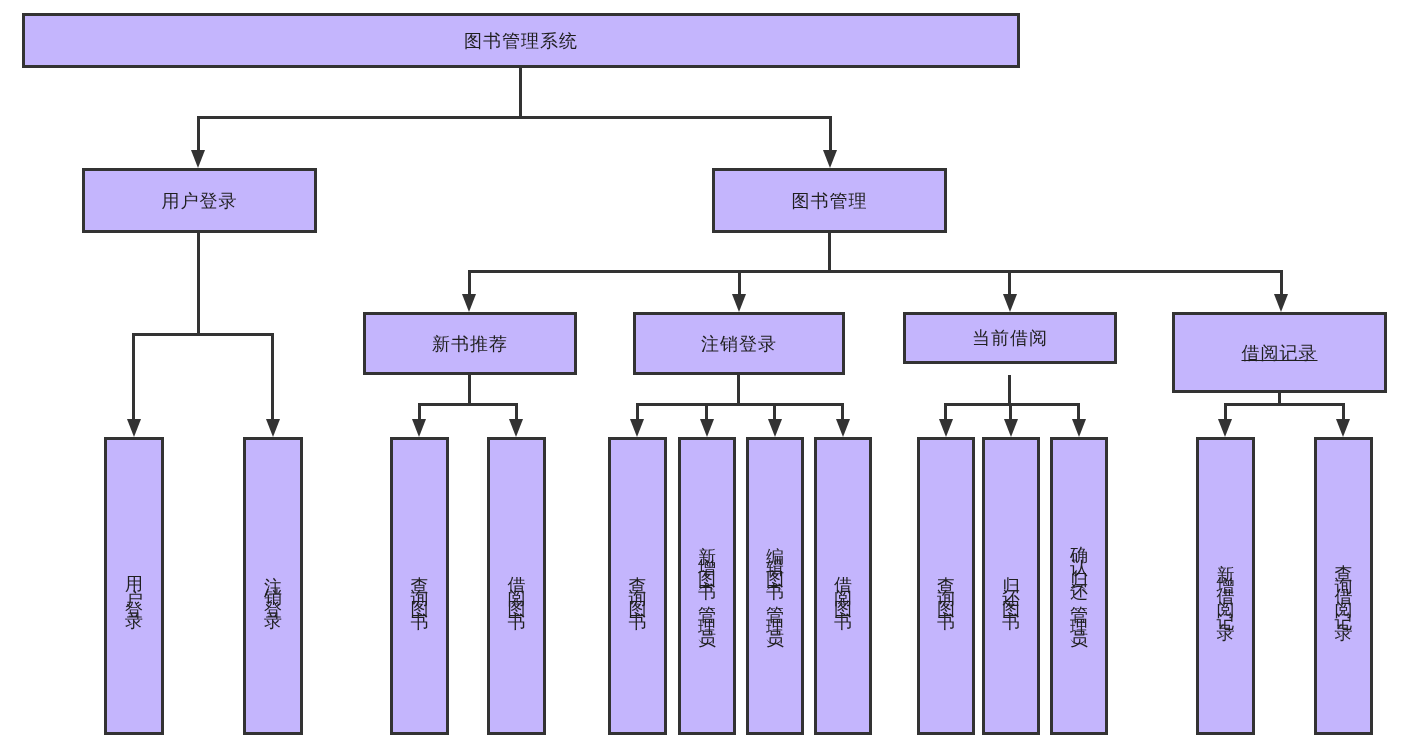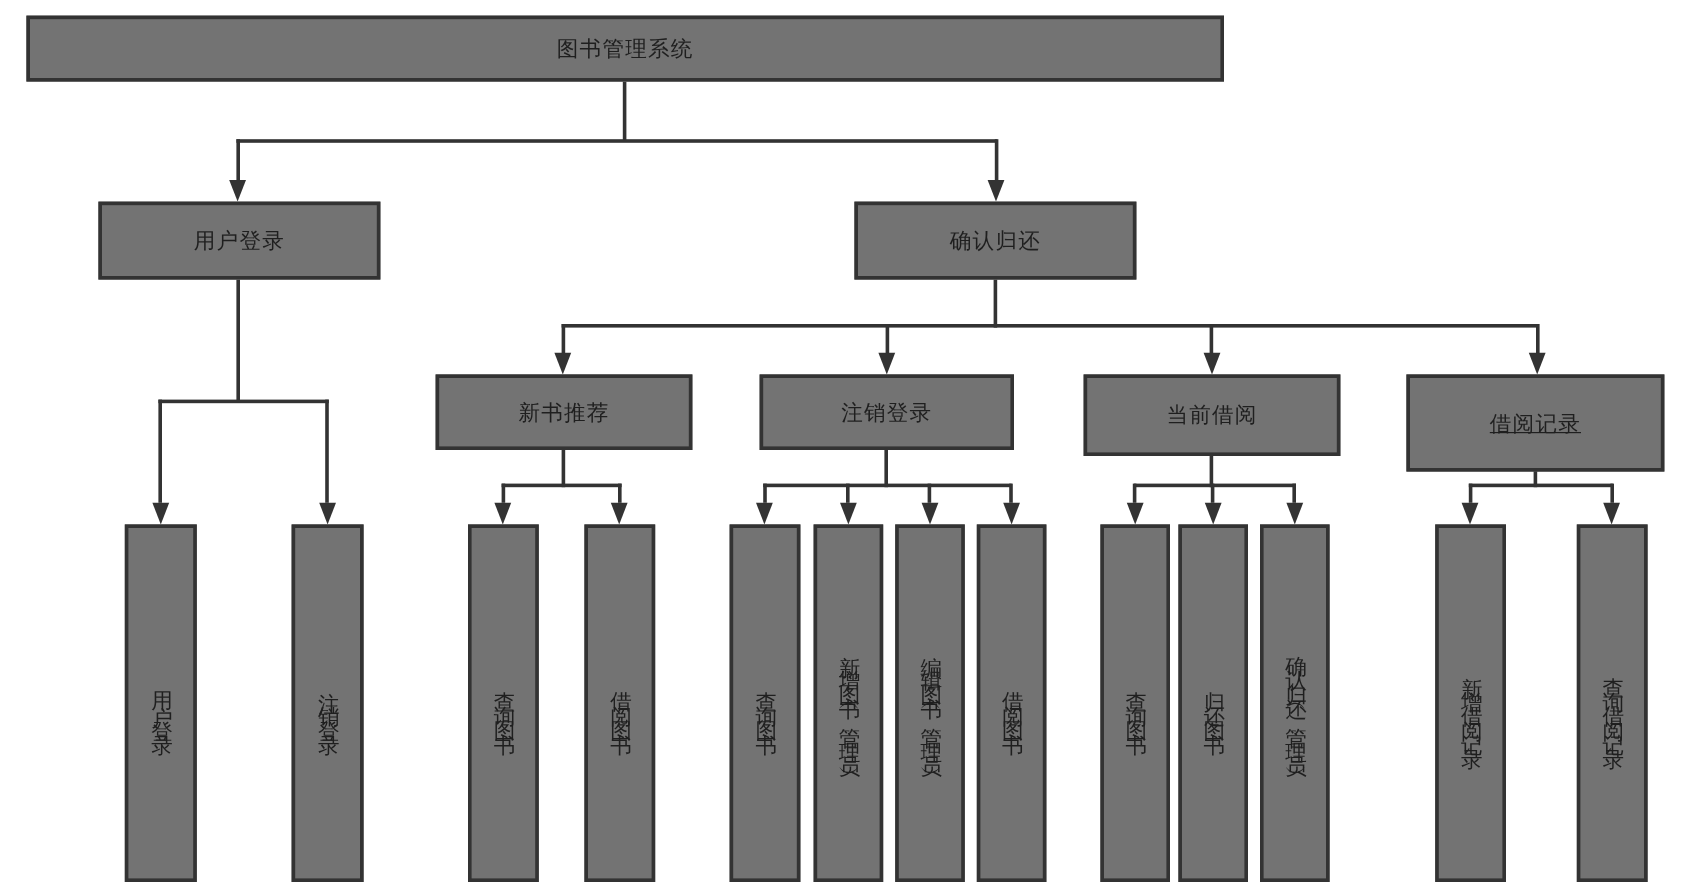--- a/index.html
+++ b/index.html
@@ -9,21 +9,21 @@
     height: 747px;
     background: #ffffff;
     font-family: "DejaVu Sans", "Liberation Sans", sans-serif;
     color: #1f1f1f;
     overflow: hidden;
   }
   .box {
     position: absolute;
     box-sizing: border-box;
     border: 3px solid #333333;
-    background: #737373;
+    background: #c4b5fd;
     display: flex;
     align-items: center;
     justify-content: center;
     font-size: 18px;
     color: #1f1f1f;
     z-index: 2;
   }
   .hbox { letter-spacing: 1px; }
   .vbox {
     writing-mode: vertical-rl;
@@ -66,21 +66,21 @@
   <div class="hline" style="left:197px; top:116px; width:634px;"></div>
   <div class="vline" style="left:197px; top:116px; height:36px;"></div>
   <div class="arrow" style="left:191px; top:150px;"></div>
   <div class="vline" style="left:829px; top:116px; height:36px;"></div>
   <div class="arrow" style="left:823px; top:150px;"></div>
 
   <div class="box hbox" style="left:82px; top:168px; width:235px; height:65px;">
     <span>用户登录</span>
   </div>
   <div class="box hbox" style="left:712px; top:168px; width:235px; height:65px;">
-    <span>确认归还</span>
+    <span>图书管理</span>
   </div>
 
   <div class="vline" style="left:197px; top:233px; height:102px;"></div>
   <div class="hline" style="left:132px; top:333px; width:142px;"></div>
   <div class="vline" style="left:132px; top:333px; height:86px;"></div>
   <div class="arrow" style="left:127px; top:419px;"></div>
   <div class="vline" style="left:271px; top:333px; height:86px;"></div>
   <div class="arrow" style="left:266px; top:419px;"></div>
 
   <div class="vline" style="left:828px; top:233px; height:40px;"></div>
@@ -93,21 +93,21 @@
   <div class="arrow" style="left:1003px; top:294px;"></div>
   <div class="vline" style="left:1280px; top:270px; height:26px;"></div>
   <div class="arrow" style="left:1274px; top:294px;"></div>
 
   <div class="box hbox" style="left:363px; top:312px; width:214px; height:63px;">
     <span>新书推荐</span>
   </div>
   <div class="box hbox" style="left:633px; top:312px; width:212px; height:63px;">
     <span>注销登录</span>
   </div>
-  <div class="box hbox" style="left:903px; top:312px; width:214px; height:68px;">
+  <div class="box hbox" style="left:903px; top:312px; width:214px; height:52px;">
     <span>当前借阅</span>
   </div>
   <div class="box hbox" style="left:1172px; top:312px; width:215px; height:81px;text-decoration:underline;">
     <span>借阅记录</span>
   </div>
 
   <div class="vline" style="left:468px; top:375px; height:31px;"></div>
   <div class="hline" style="left:418px; top:403px; width:100px;"></div>
   <div class="vline" style="left:418px; top:403px; height:16px;"></div>
   <div class="arrow" style="left:412px; top:419px;"></div>

